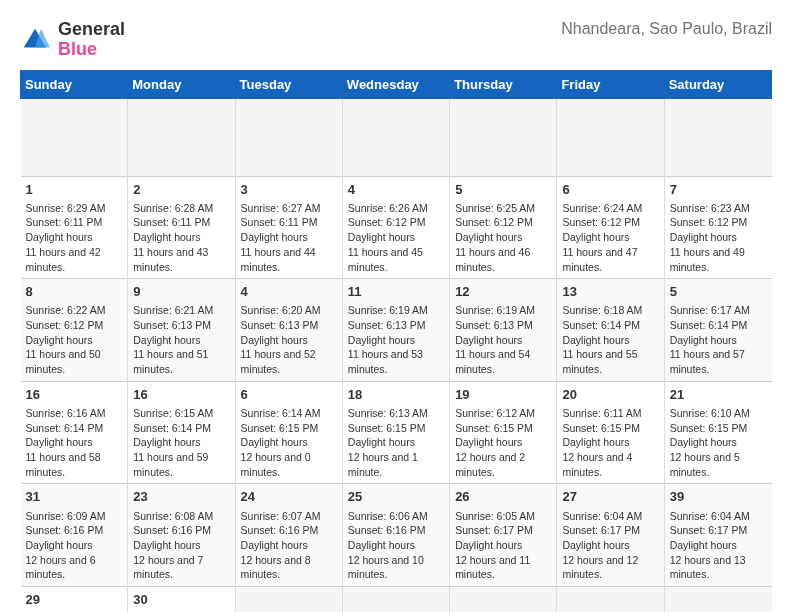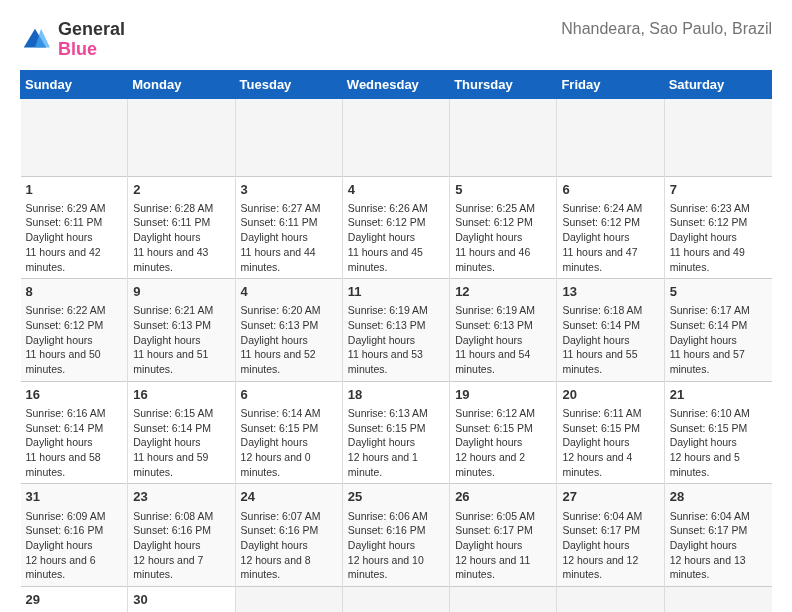--- a/index.html
+++ b/index.html
@@ -248,21 +248,21 @@
         </td>
         <td>
           <span class="day-num">26</span>
           <div class="day-details">Sunrise: 6:05 AM<br>Sunset: 6:17 PM<br>Daylight hours<br>12 hours and 11 minutes.</div>
         </td>
         <td>
           <span class="day-num">27</span>
           <div class="day-details">Sunrise: 6:04 AM<br>Sunset: 6:17 PM<br>Daylight hours<br>12 hours and 12 minutes.</div>
         </td>
         <td>
-          <span class="day-num">28</span>
+          <span class="day-num">39</span>
           <div class="day-details">Sunrise: 6:04 AM<br>Sunset: 6:17 PM<br>Daylight hours<br>12 hours and 13 minutes.</div>
         </td>
       </tr>
       <tr class="week-row">
         <td>
           <span class="day-num">29</span>
         </td>
         <td>
           <span class="day-num">30</span>
         </td>

